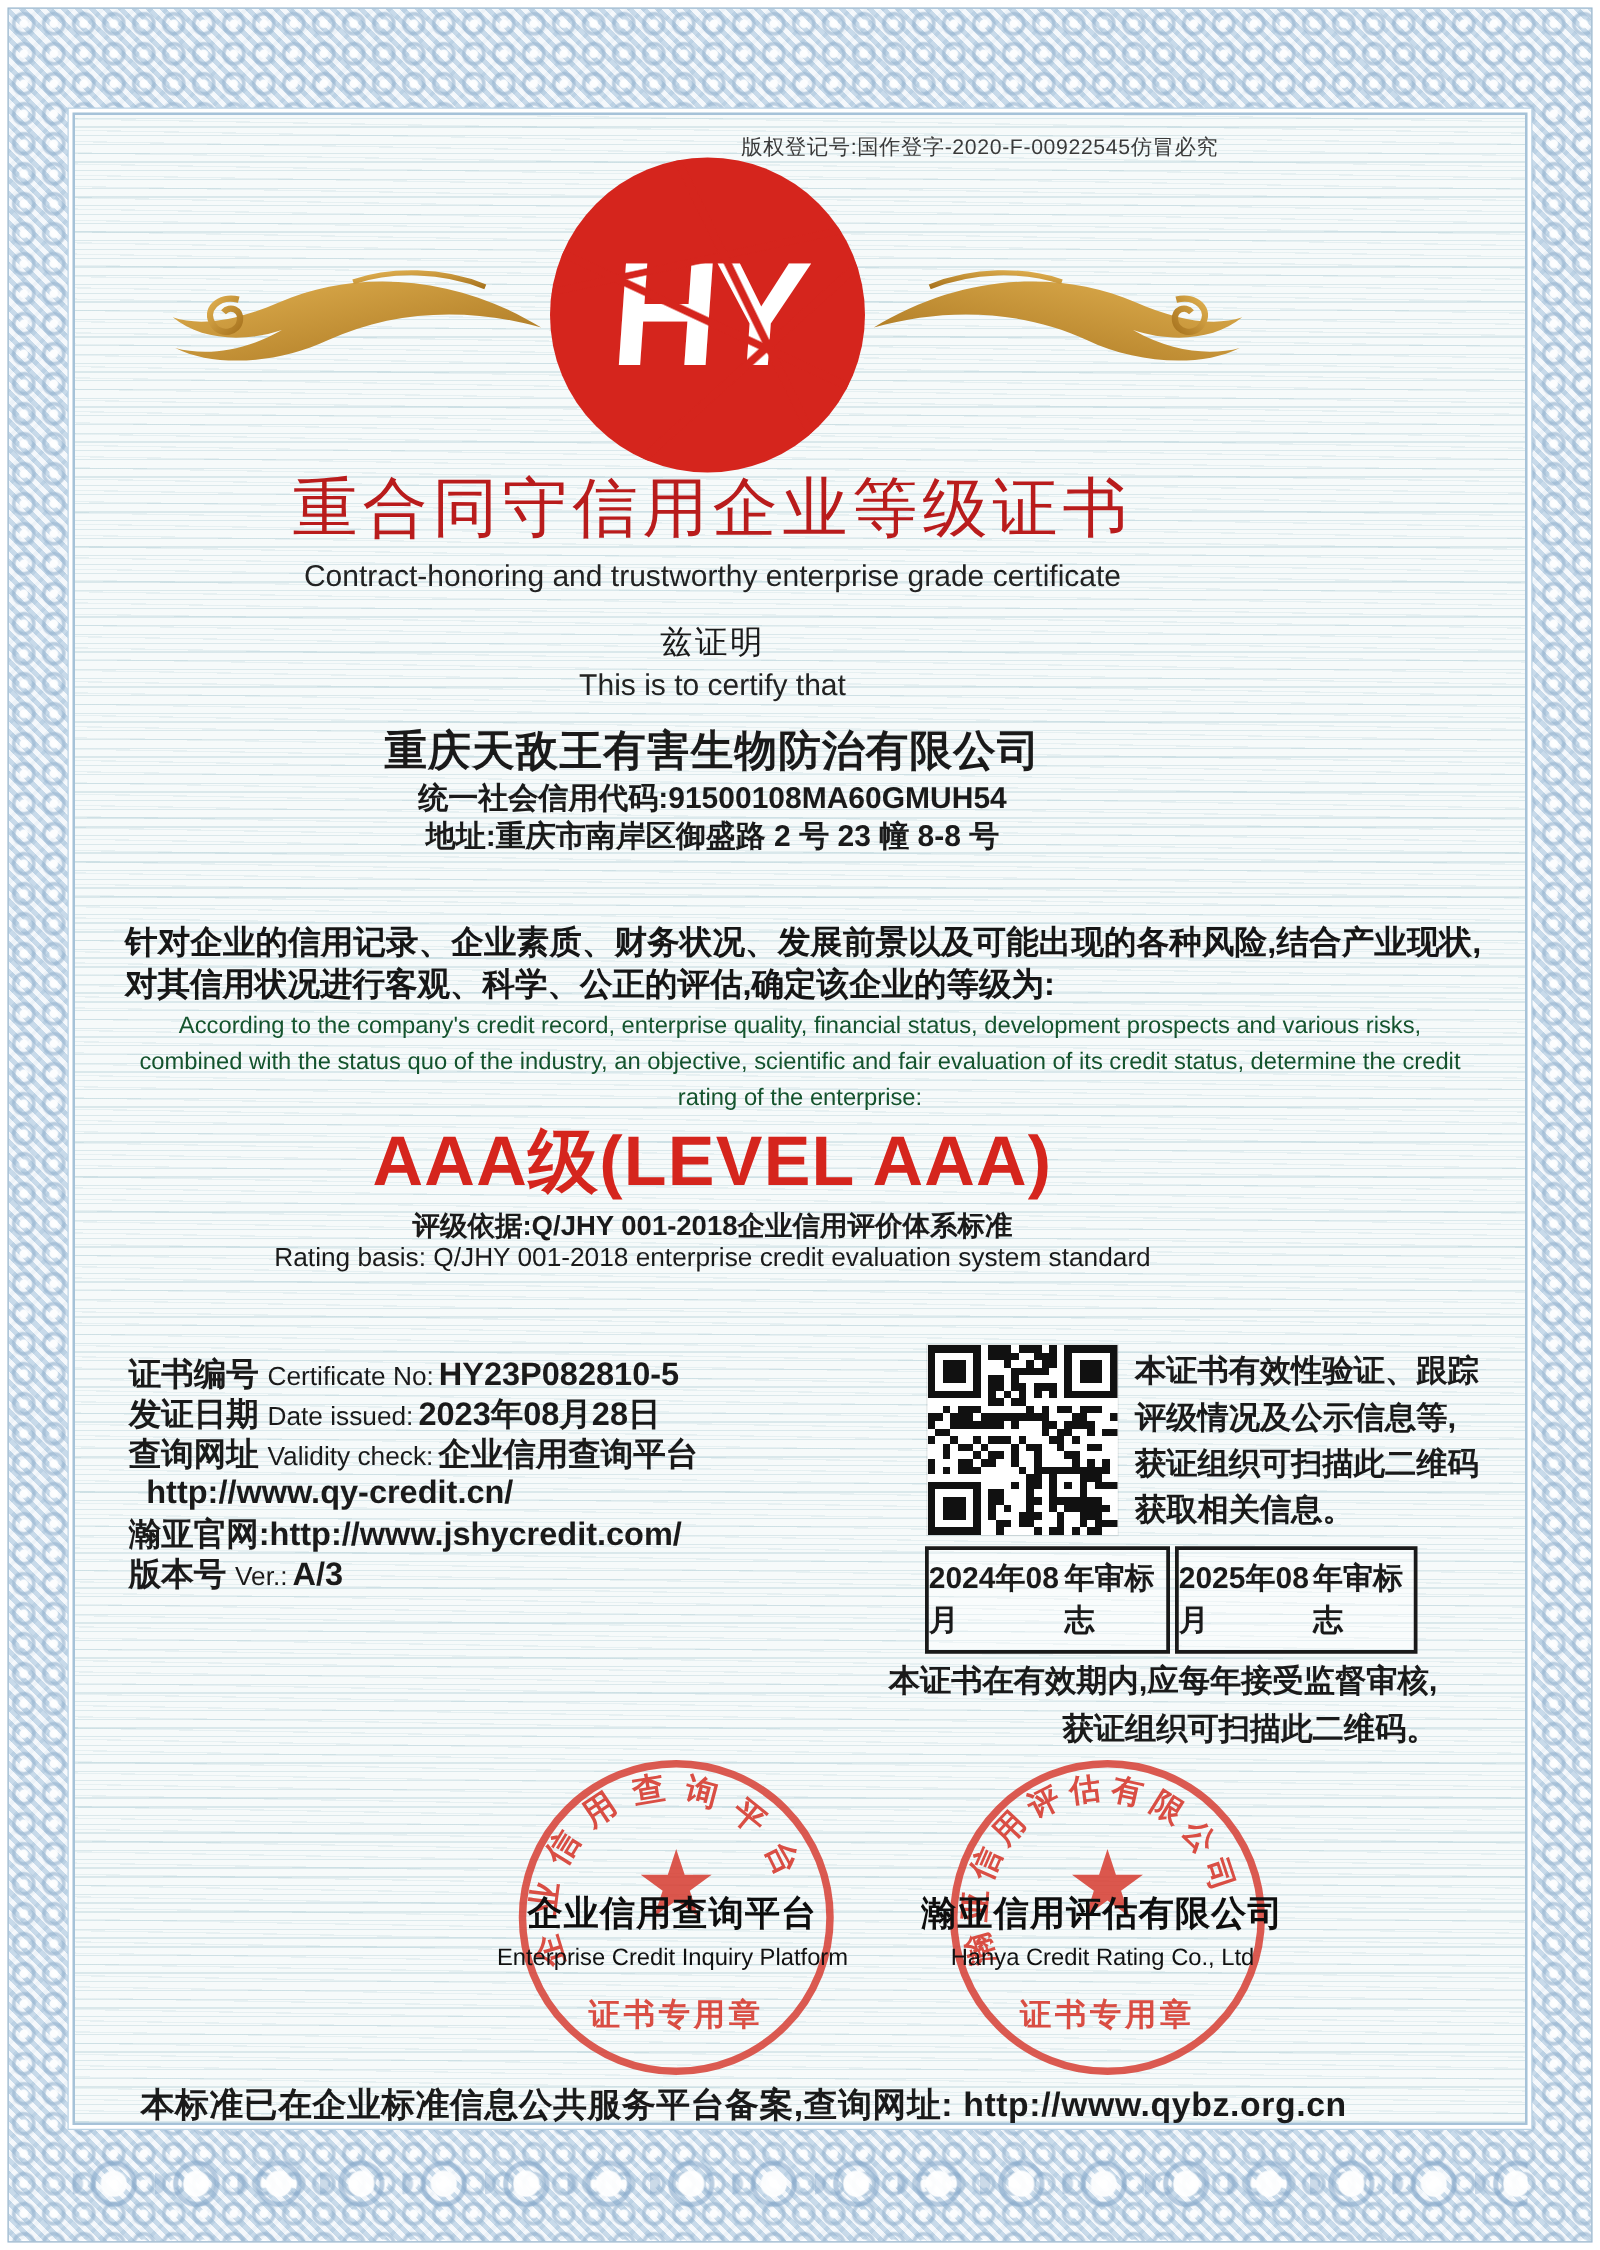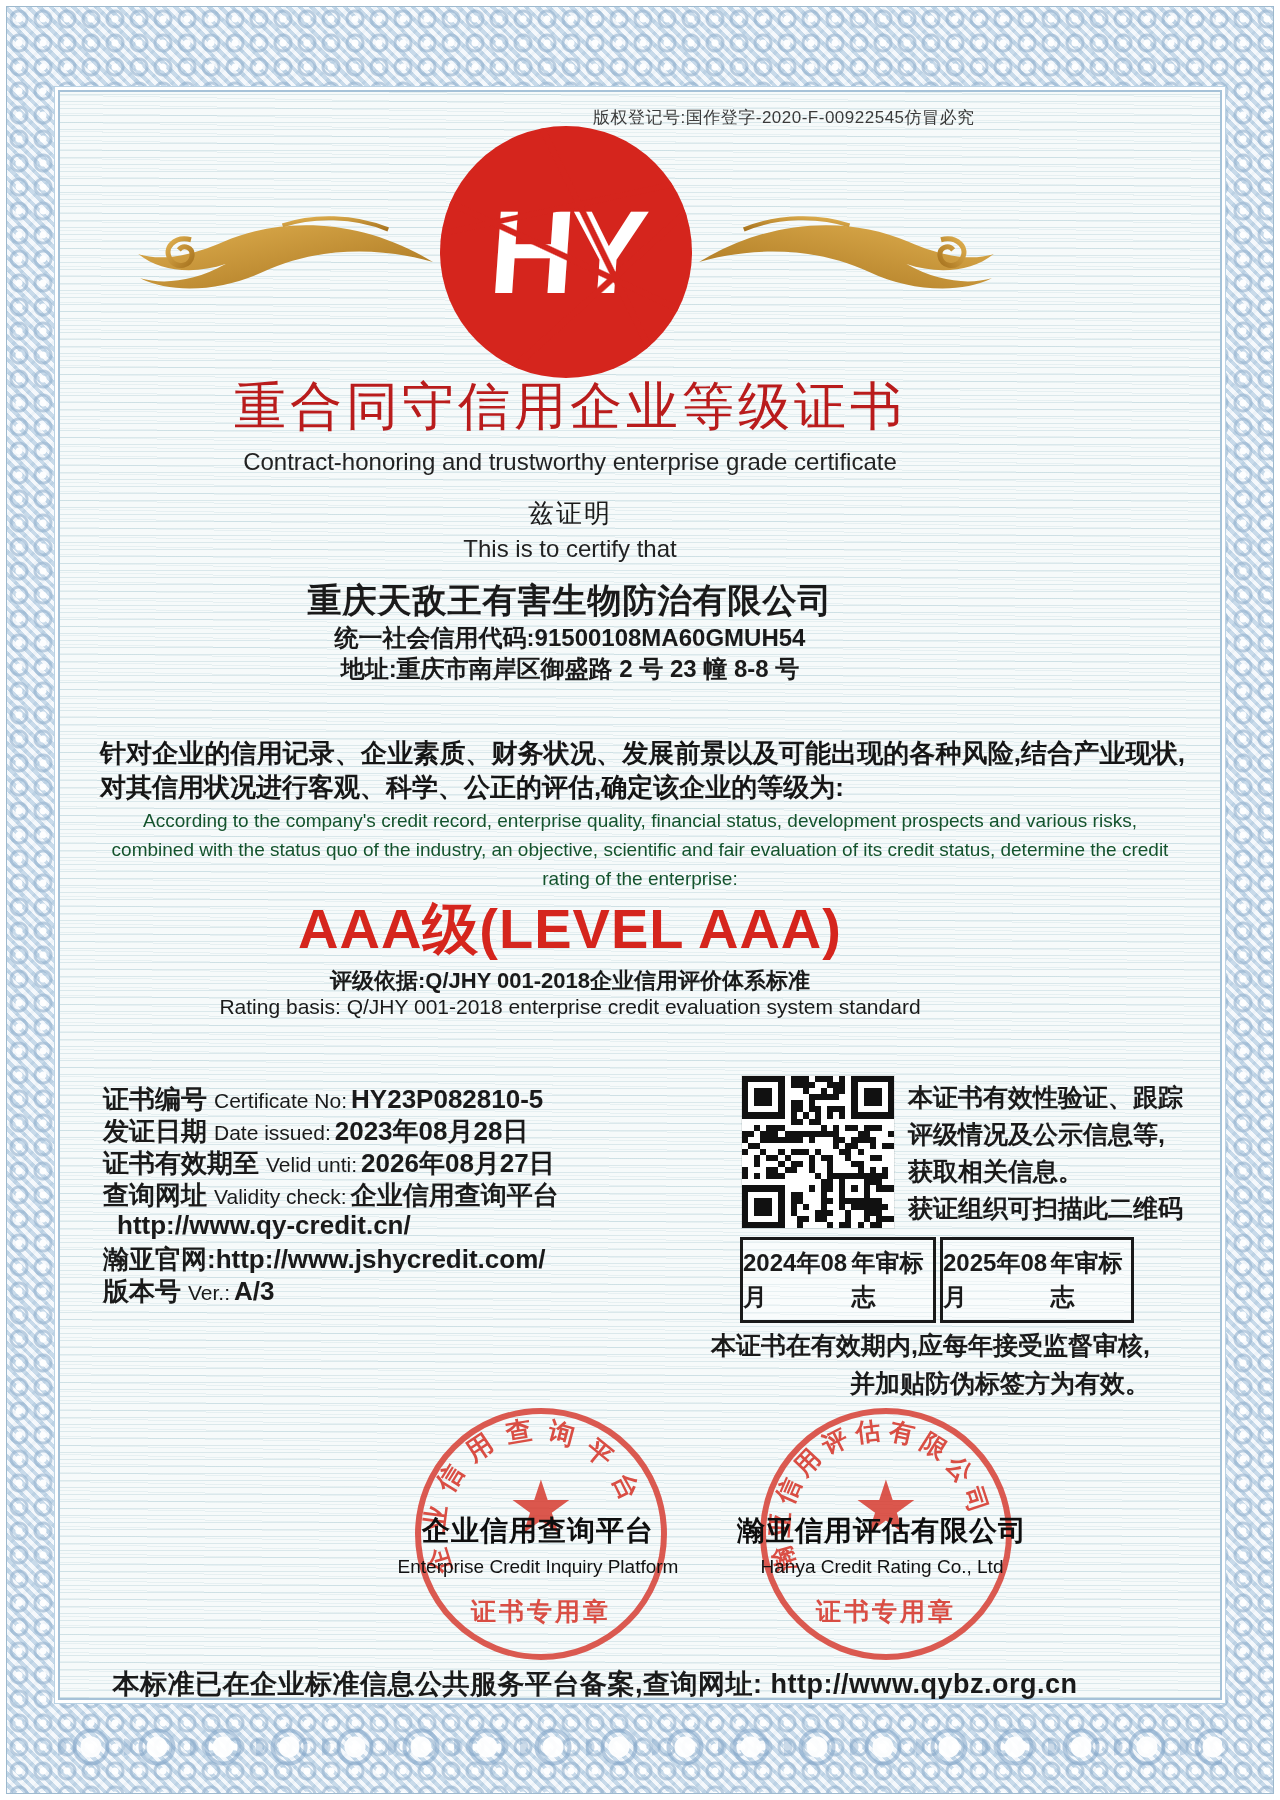--- a/index.html
+++ b/index.html
@@ -153,25 +153,20 @@
 <div class="abs details">
   <div class="detail-row">
     <span class="d-cn">证书编号</span>
     <span class="d-en">Certificate No:</span>
     <span class="d-val">HY23P082810-5</span>
   </div>
   <div class="detail-row">
     <span class="d-cn">发证日期</span>
     <span class="d-en">Date issued:</span>
     <span class="d-val">2023年08月28日</span>
-  </div>
-  <div class="detail-row">
-    <span class="d-cn">证书有效期至</span>
-    <span class="d-en">Velid unti:</span>
-    <span class="d-val">2026年08月27日</span>
   </div>
   <div class="detail-row">
     <span class="d-cn">查询网址</span>
     <span class="d-en">Validity check:</span>
     <span class="d-val">企业信用查询平台</span>
   </div>
   <div class="detail-row">
     <span class="d-val" style="margin-left:14px">http://www.qy-credit.cn/</span>
   </div>
   <div class="detail-row">
@@ -393,36 +388,36 @@
       <rect x="1" y="19" width="5" height="5" fill="#fff"></rect>
       <rect x="2" y="20" width="3" height="3" fill="#111"></rect>
       <rect x="16" y="16" width="5" height="5" fill="#111"></rect>
       <rect x="17" y="17" width="3" height="3" fill="#fff"></rect>
       <rect x="18" y="18" width="1" height="1" fill="#111"></rect>
     </svg>
 </div>
 <div class="abs qr-note">
   <div>本证书有效性验证、跟踪</div>
   <div>评级情况及公示信息等,</div>
+  <div>获证组织可扫描此二维码</div>
   <div>获取相关信息。</div>
-  <div>获证组织可扫描此二维码</div>
 </div>
 
 <div class="abs year-box b1">
   <div>2024年08月</div>
   <div>年审标志</div>
 </div>
 <div class="abs year-box b2">
   <div>2025年08月</div>
   <div>年审标志</div>
 </div>
 
 <div class="abs annual-note">
   <div>本证书在有效期内,应每年接受监督审核,</div>
-  <div>并加贴防伪标签方为有效。</div>
+  <div>获证组织可扫描此二维码。</div>
 </div>
 
 <div class="abs seal s1">
   <svg class="ring" viewBox="0 0 240 240">
     <defs>
         <path id="sealArc0" d="M 32,150 A 92,92 0 1 1 208,150" fill="none"></path>
       </defs>
     <g transform="rotate(-12 120 120)">
       <text font-size="26" font-weight="700" fill="rgba(214,55,43,.95)">
         <textPath href="#sealArc0" startOffset="6" textLength="300" lengthAdjust="spacing">企业信用查询平台</textPath>

